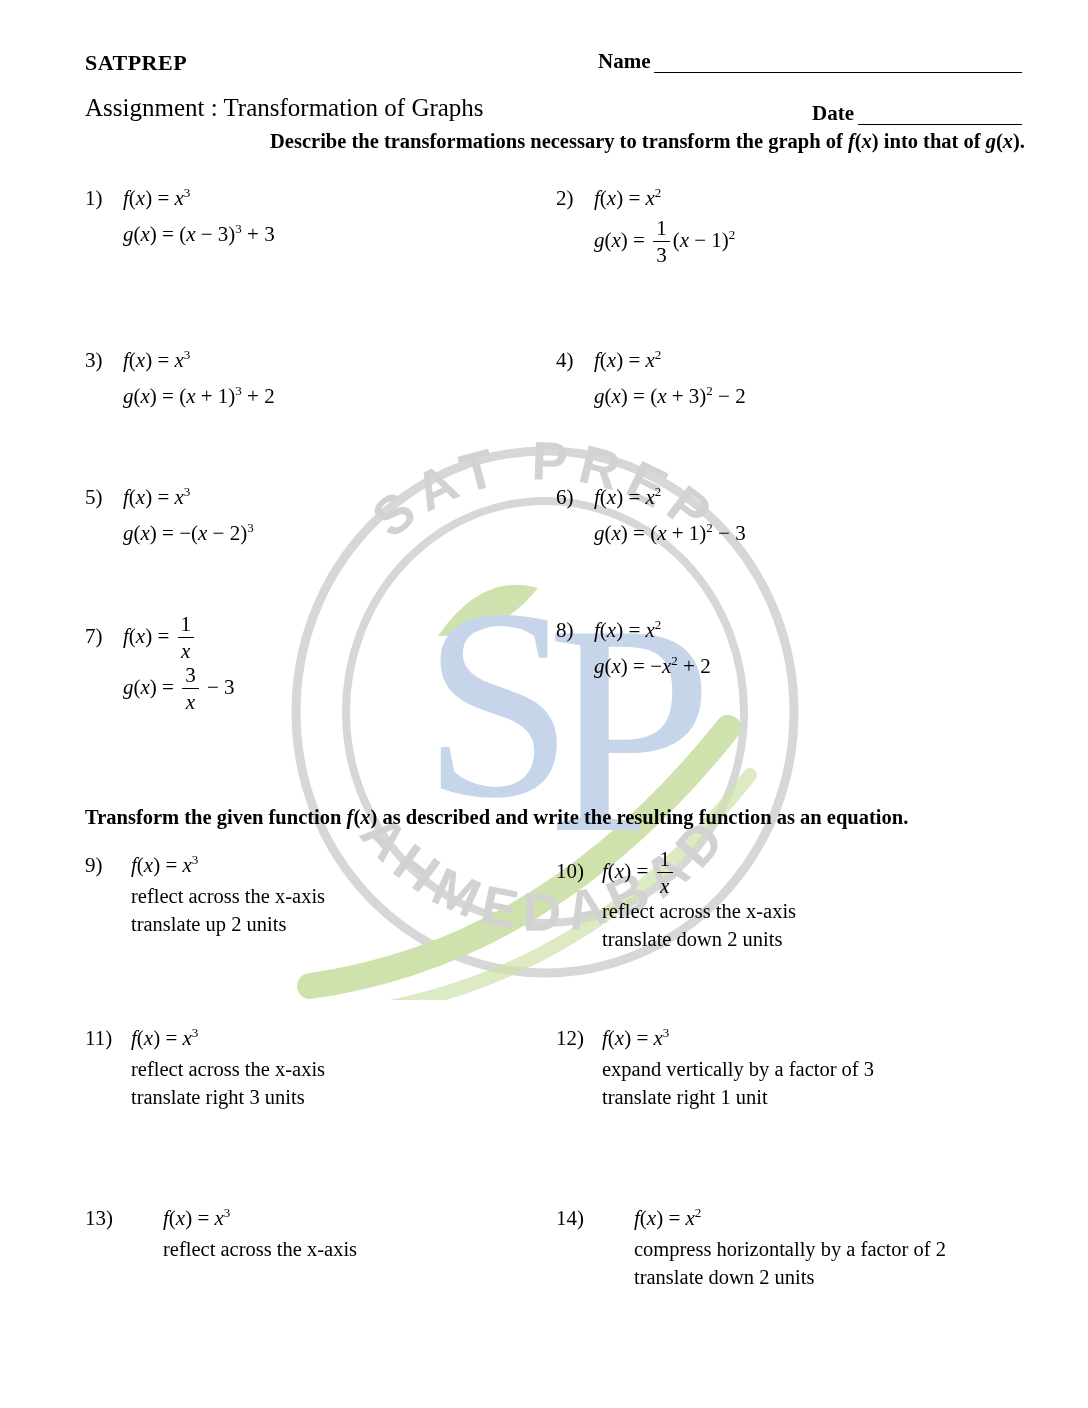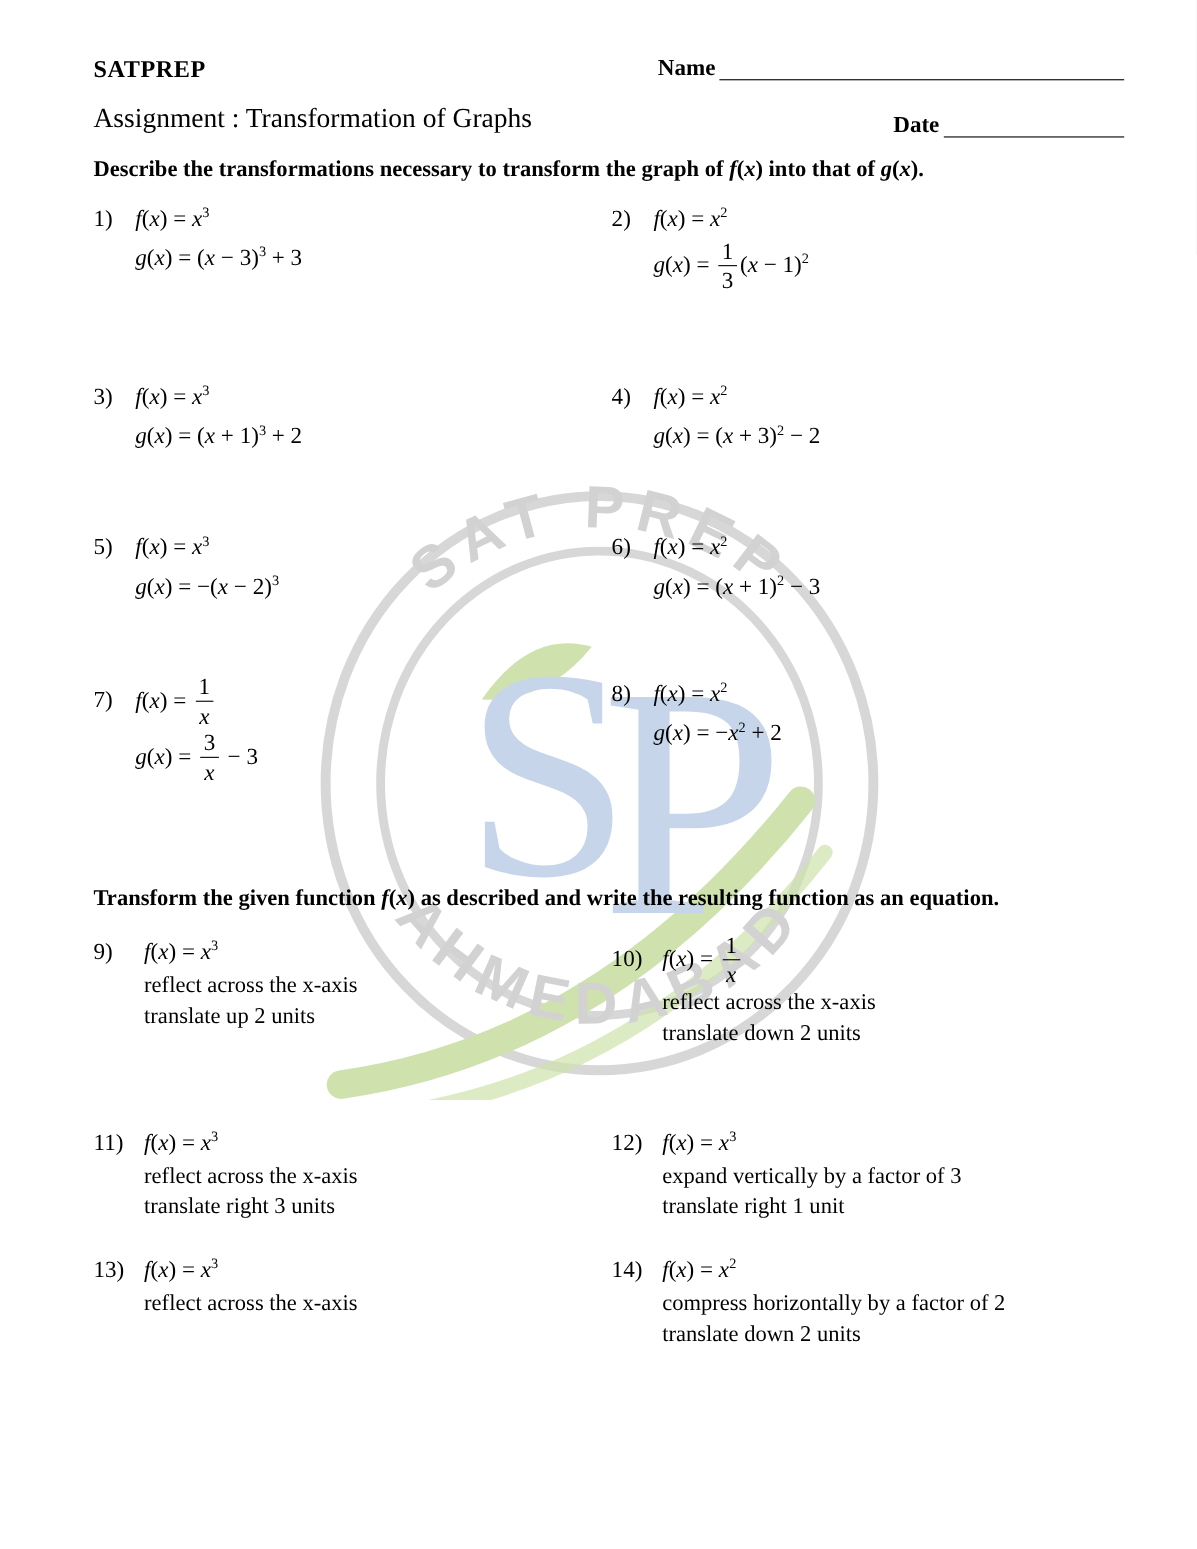--- a/index.html
+++ b/index.html
@@ -11,21 +11,21 @@
   
   .brand{position:absolute;left:85px;top:50px;font-size:22px;font-weight:bold;letter-spacing:.5px;}
   .field{position:absolute;display:flex;align-items:flex-end;font-weight:bold;}
   .field-name{left:598px;top:48px;width:424px;}
   .field-date{left:812px;top:100px;width:210px;}
   .field .lbl{font-size:21px;line-height:24px;}
   .field .line{flex:1;border-bottom:1.4px solid #000;height:24px;margin-left:4px;}
   .title{position:absolute;left:85px;top:94px;font-size:25px;text-align:center;}
   .instr{position:absolute;left:85px;font-size:20.5px;font-weight:bold;}
   .instr i{font-family:"Liberation Serif",serif;}
-  #instr1{top:143px;width:940px;}
+  #instr1{top:130px;width:940px;text-align:right;}
   #instr2{top:806px;width:940px;}
   
   .problem{position:absolute;display:flex;align-items:baseline;}
   .pnum{font-size:21px;min-width:30px;text-align:left;padding-right:8px;}
   #sec2 .pnum{min-width:38px;}
   .plines{display:flex;flex-direction:column;}
   .eq{font-size:21px;line-height:36px;white-space:nowrap;}
   .eq i, .instr i{font-style:italic;}
   .eq sup{font-size:13px;vertical-align:super;line-height:0;}
   .desc{font-size:20.5px;line-height:27.5px;white-space:nowrap;}
@@ -37,21 +37,21 @@
   #sec1 .problem:nth-child(even){left:556px;}
   #sec1 .problem:nth-child(1),#sec1 .problem:nth-child(2){top:180px;}
   #sec1 .problem:nth-child(3),#sec1 .problem:nth-child(4){top:342px;}
   #sec1 .problem:nth-child(5),#sec1 .problem:nth-child(6){top:479px;}
   #sec1 .problem:nth-child(7),#sec1 .problem:nth-child(8){top:612px;}
   
   #sec2 .problem:nth-child(odd){left:85px;}
   #sec2 .problem:nth-child(even){left:556px;}
   #sec2 .problem:nth-child(1),#sec2 .problem:nth-child(2){top:847px;}
   #sec2 .problem:nth-child(3),#sec2 .problem:nth-child(4){top:1020px;}
-  #sec2 .problem:nth-child(5),#sec2 .problem:nth-child(6){top:1136px;}
+  #sec2 .problem:nth-child(5),#sec2 .problem:nth-child(6){top:1200px;gap:32px;}
   
   .watermark{position:absolute;left:270px;top:430px;width:550px;height:570px;z-index:0;pointer-events:none;}
   .content{position:relative;z-index:1;}
   .wm-arc-text{font-family:"Liberation Sans",sans-serif;font-size:54px;letter-spacing:9px;font-weight:bold;}
   .wm-mono{font-family:"Liberation Serif",serif;}
 </style>
 </head>
 <body>
 
 <div class="page">

